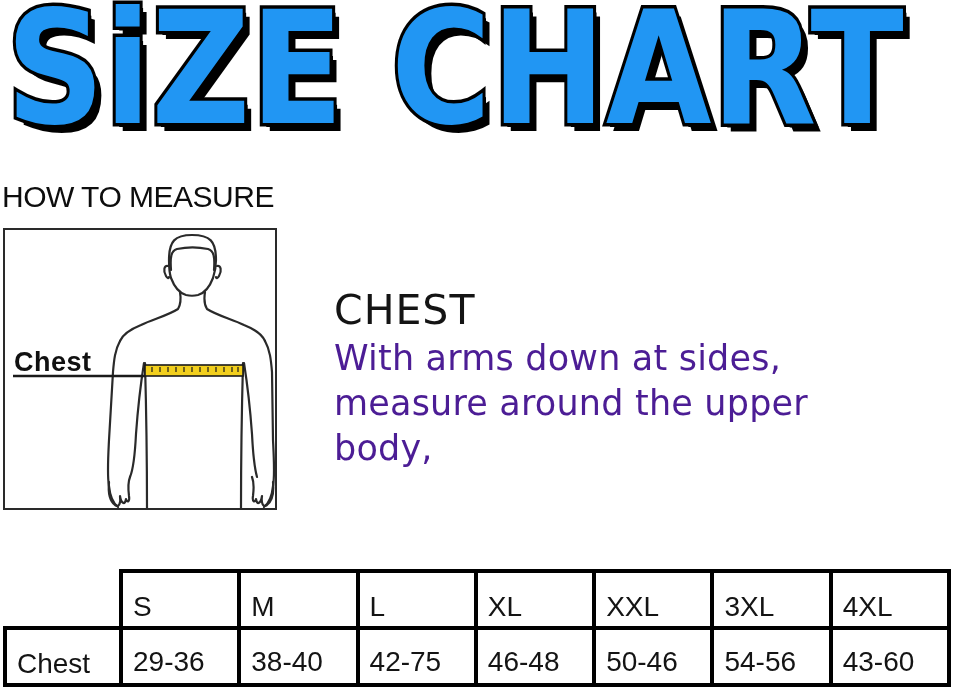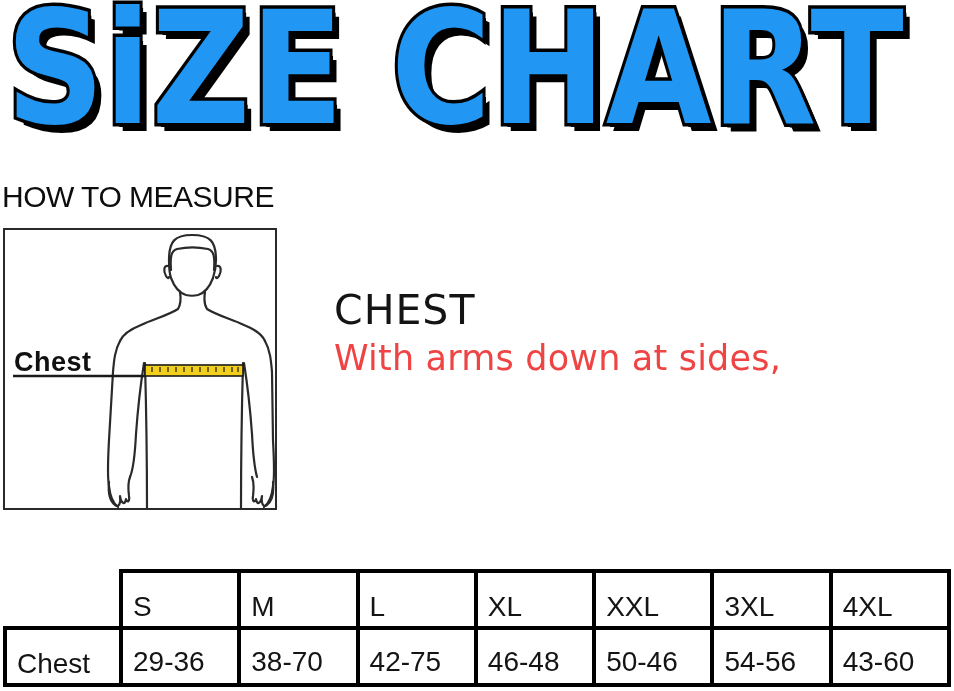--- a/index.html
+++ b/index.html
@@ -28,21 +28,21 @@
   .measure-box{
     position:absolute;left:3px;top:228px;width:274px;height:282px;
     border:2px solid #2a2a2a;box-sizing:border-box;background:#fff;
   }
   .measure-box svg{display:block;}
 
   .instructions{position:absolute;left:334px;top:286px;}
   .chest-heading{
     font-size:41px;line-height:48px;letter-spacing:1px;color:#141414;margin:0 0 2px 0;
   }
-  .instr-line{font-size:35px;line-height:45px;letter-spacing:0.2px;color:#ef4444;}
+  .instr-line{font-size:35px;line-height:45px;letter-spacing:0.2px;color:#4c1d95;}
 
   .size-table{
     position:absolute;left:3px;top:569px;width:948px;
     border-collapse:collapse;table-layout:fixed;
     font-family:"Liberation Sans",sans-serif;
   }
   .size-table th,.size-table td{
     border:4px solid #000;text-align:left;vertical-align:bottom;
     font-weight:normal;font-size:28px;color:#141414;
     padding:0 0 5px 10px;overflow:hidden;white-space:nowrap;
@@ -88,20 +88,21 @@
       <rect x="140" y="135" width="98" height="11" stroke="#1a1a1a" stroke-width="1.6" fill="#F2CF1D"></rect>
       <path d="M147,137 L147,142 M155,137 L155,142 M163,137 L163,142 M171,137 L171,142 M179,137 L179,142 M187,137 L187,142 M195,137 L195,142 M203,137 L203,142 M211,137 L211,142 M219,137 L219,142 M227,137 L227,142 M233,137 L233,142" stroke="#1a1a1a" stroke-width="1.2"></path>
       <path d="M8,146 L140,146" stroke="#1a1a1a" stroke-width="2.4"></path>
       <text x="9" y="141" font-size="27" font-weight="bold" fill="#111" style="font-family:'Liberation Sans',sans-serif;letter-spacing:0.5px">Chest</text>
     </svg>
   </div>
 
   <div class="instructions">
     <div class="chest-heading">CHEST</div>
     <div class="instr-line">With arms down at sides,</div>
+    <div class="instr-line">measure around the upper body,</div>
   </div>
 
   <table class="size-table">
     <colgroup>
       <col class="c0">
         <col>
         <col>
         <col>
         <col>
         <col>
@@ -115,21 +116,21 @@
         <th>M</th>
         <th>L</th>
         <th>XL</th>
         <th>XXL</th>
         <th>3XL</th>
         <th>4XL</th>
       </tr>
       <tr>
         <th>Chest</th>
         <td>29-36</td>
-        <td>38-70</td>
+        <td>38-40</td>
         <td>42-75</td>
         <td>46-48</td>
         <td>50-46</td>
         <td>54-56</td>
         <td>43-60</td>
       </tr>
     </tbody>
   </table>
 
 </div>

